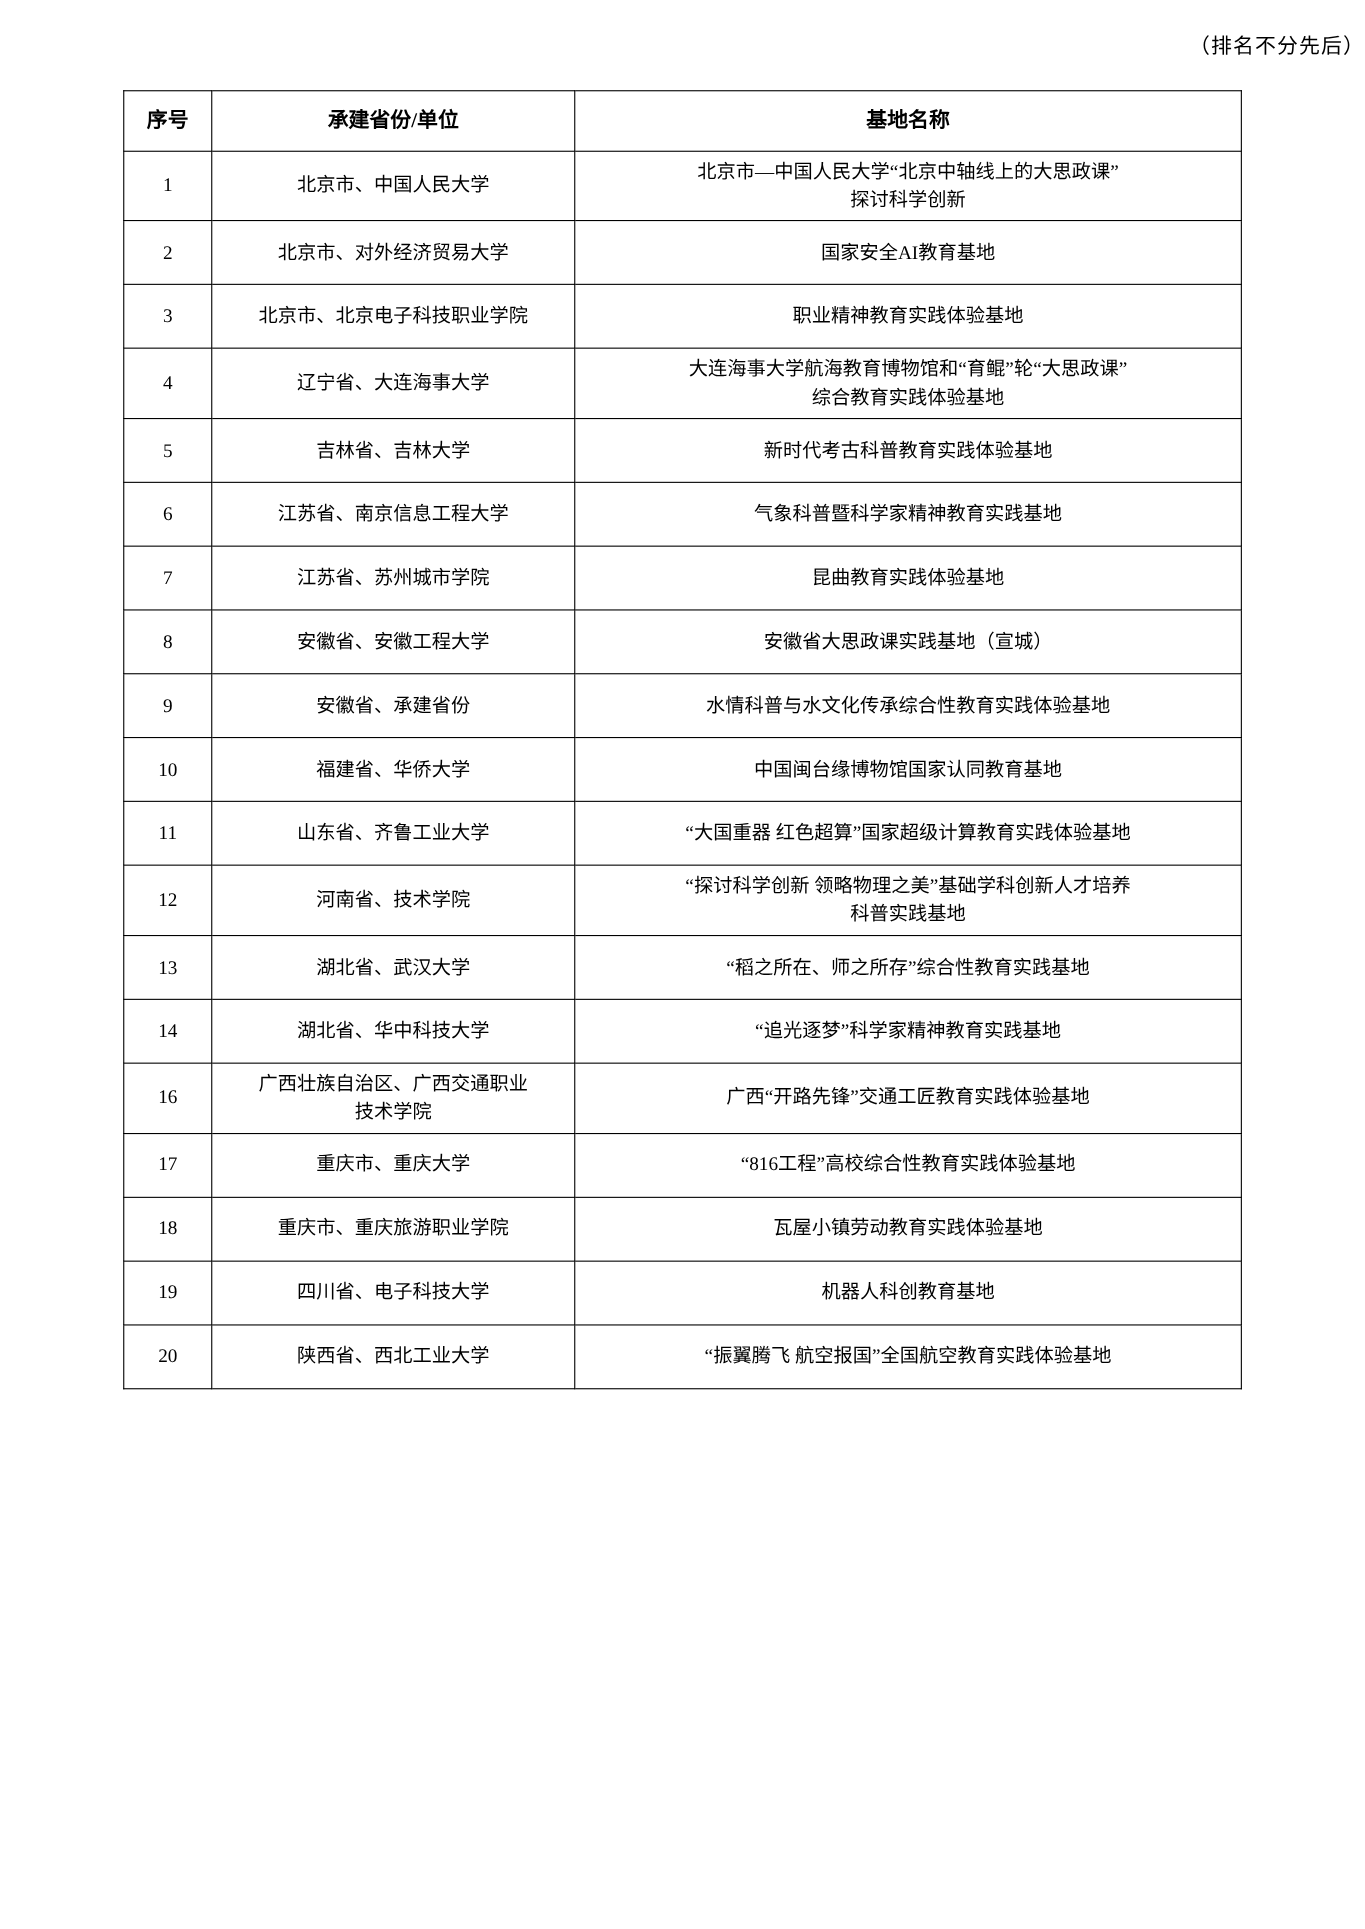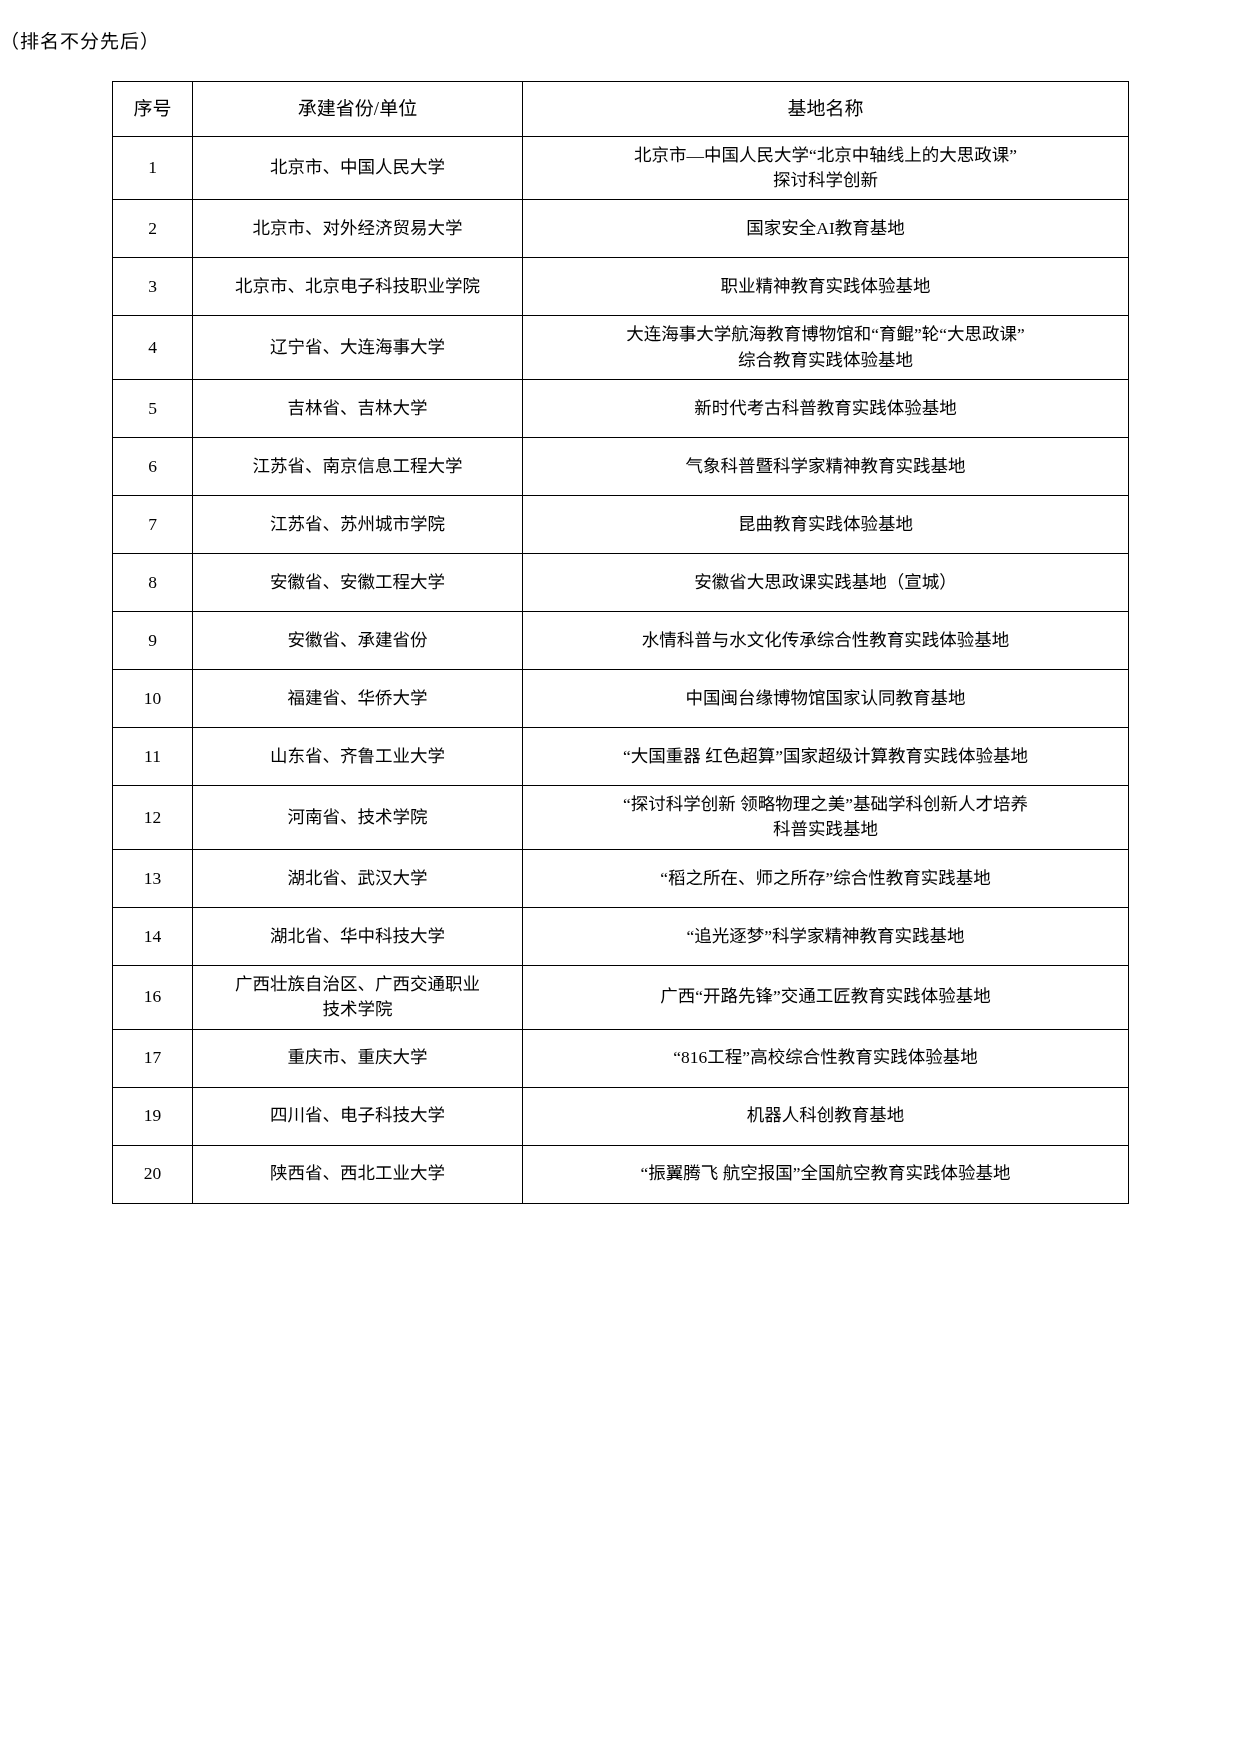--- a/index.html
+++ b/index.html
@@ -23,21 +23,21 @@
   }
   .doc-title {
     text-align: center;
     font-size: 27px;
     font-weight: bold;
     letter-spacing: 0.5px;
     margin: 100px 0 0 0;
     line-height: 1.4;
   }
   .doc-subtitle {
-    text-align: left;
+    text-align: right;
     font-size: 19px;
     margin: 26px 0 0 0;
     letter-spacing: 1px;
   }
   table.listing {
     border-collapse: collapse;
     margin: 28px auto 0 auto;
     width: 1016px;
     table-layout: fixed;
     background: #fff;
@@ -46,21 +46,21 @@
     border: 1px solid #000000;
     padding: 6px 6px;
     text-align: center;
     vertical-align: middle;
     font-size: 17.5px;
     line-height: 1.45;
     font-weight: normal;
     font-family: "Liberation Serif", "DejaVu Serif", serif;
   }
   table.listing thead th {
-    font-weight: normal;
+    font-weight: bold;
     font-size: 19px;
     padding: 13px 6px;
   }
   col.c-idx { width: 80px; }
   col.c-unit { width: 330px; }
   col.c-base { width: 606px; }
 
   td.idx { font-size: 17px; }
   td.unit { padding-left: 4px; padding-right: 4px; }
   td.base { padding-left: 8px; padding-right: 8px; }
@@ -182,20 +182,25 @@
             </div>
           </td>
           <td class="base">广西“开路先锋”交通工匠教育实践体验基地</td>
         </tr>
         <tr>
           <td class="idx">17</td>
           <td class="unit">重庆市、重庆大学</td>
           <td class="base">“816工程”高校综合性教育实践体验基地</td>
         </tr>
         <tr>
+          <td class="idx">18</td>
+          <td class="unit">重庆市、重庆旅游职业学院</td>
+          <td class="base">瓦屋小镇劳动教育实践体验基地</td>
+        </tr>
+        <tr>
           <td class="idx">19</td>
           <td class="unit">四川省、电子科技大学</td>
           <td class="base">机器人科创教育基地</td>
         </tr>
         <tr>
           <td class="idx">20</td>
           <td class="unit">陕西省、西北工业大学</td>
           <td class="base">“振翼腾飞 航空报国”全国航空教育实践体验基地</td>
         </tr>
       </tbody>

